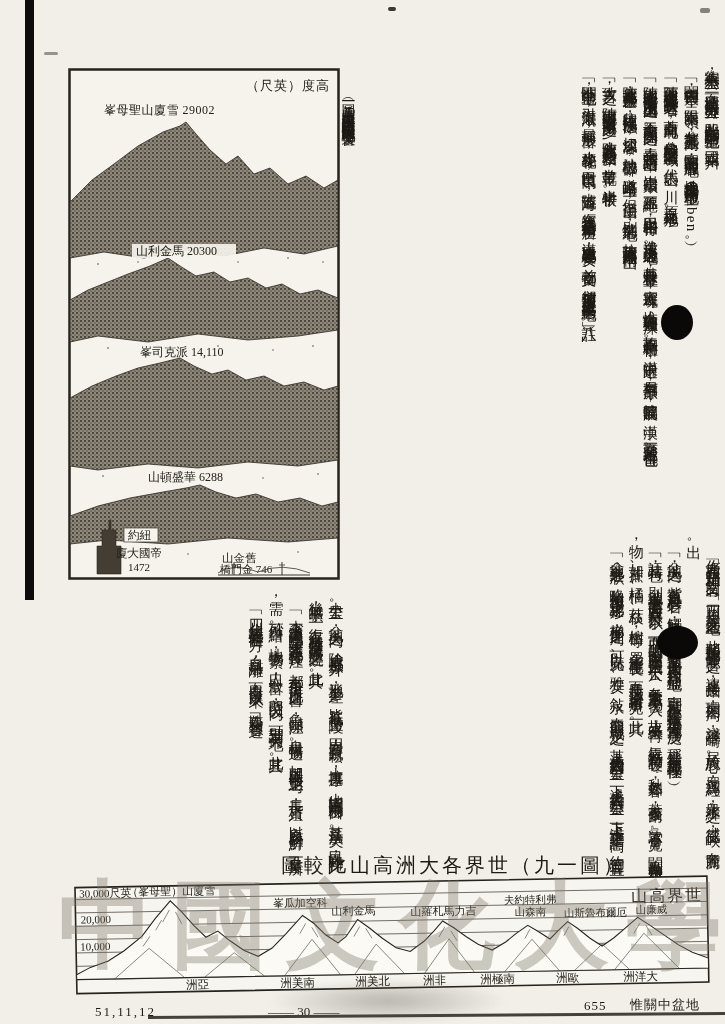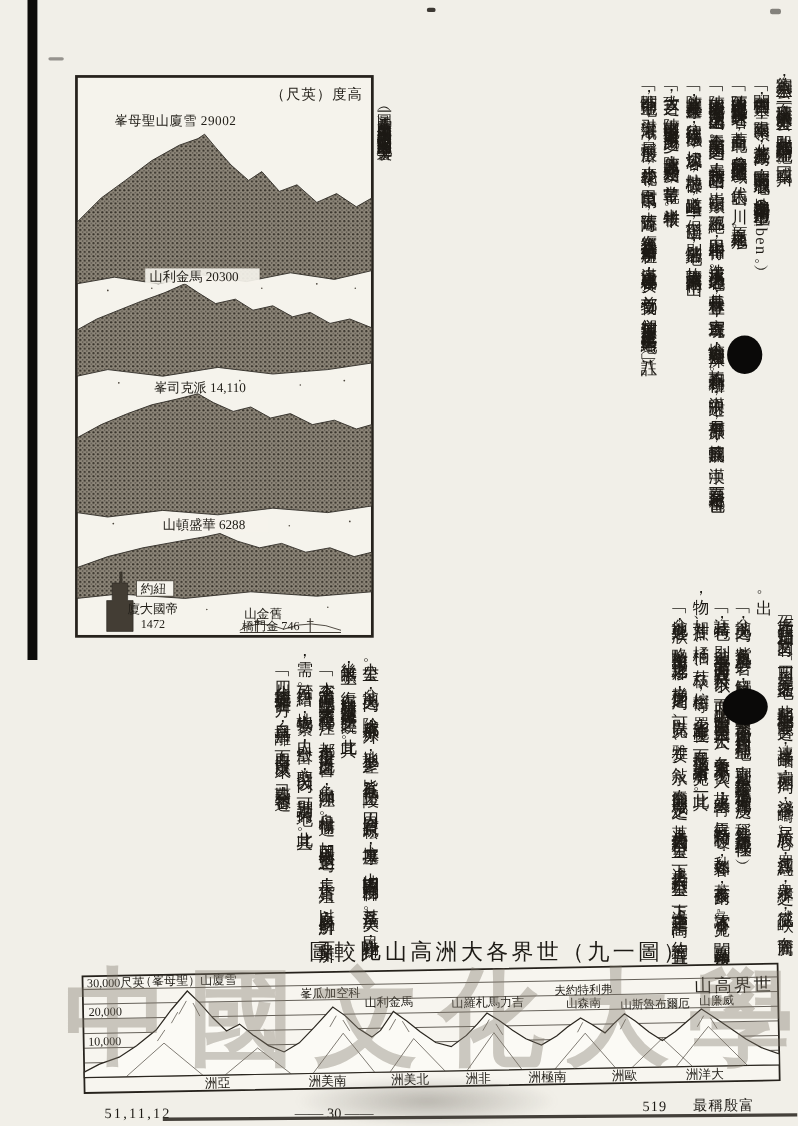--- a/index.html
+++ b/index.html
@@ -209,15 +209,15 @@
   <span>文</span>
   <span>化</span>
   <span>大</span>
   <span>學</span>
 </div>
 
 <div class="smudge"></div>
 
 <div class="footer-item" style="left:95px;top:1004px;letter-spacing:2px;">51,11,12</div>
 <div class="footer-item" style="left:268px;top:1004px;">—— 30 ——</div>
-<div class="footer-item" style="left:584px;top:998px;letter-spacing:1px;">519</div>
-<div class="footer-item" style="left:630px;top:996px;letter-spacing:1px;">最稱殷富</div>
+<div class="footer-item" style="left:584px;top:998px;letter-spacing:1px;">655</div>
+<div class="footer-item" style="left:630px;top:996px;letter-spacing:1px;">惟關中盆地</div>
 <div class="bottom-rule"></div>
 
 </body></html>

